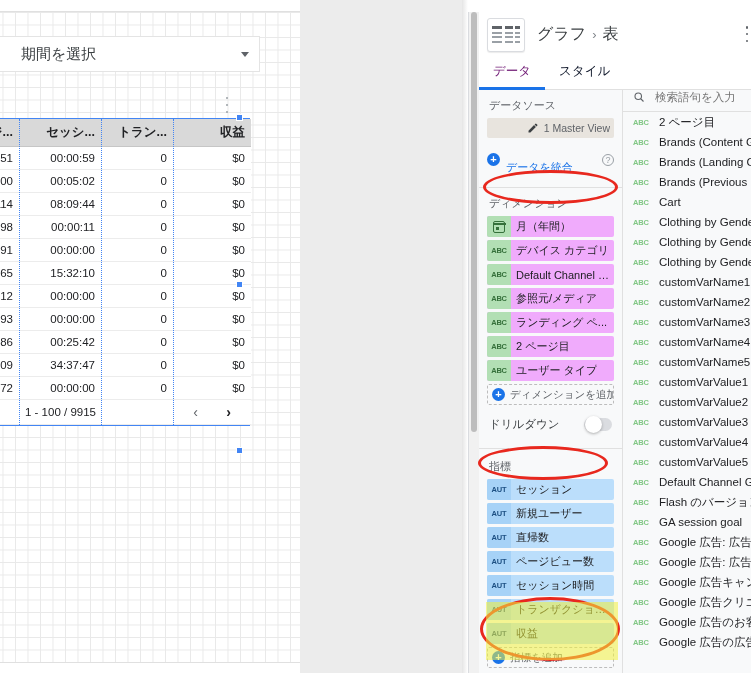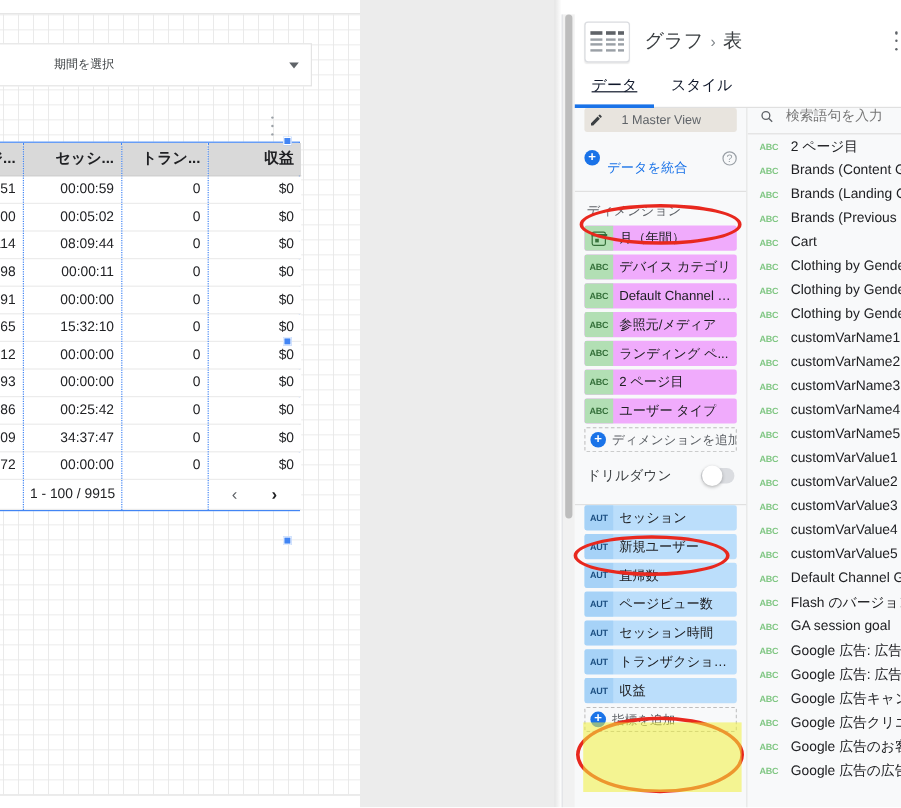--- a/index.html
+++ b/index.html
@@ -26,21 +26,21 @@
     background-size: 12.5px 12.5px;
     box-shadow: 0 0 0 1px #e0e0e0;
   }
   
   .date-control {
     position: absolute; left: -60px; top: 36px; width: 320px; height: 36px;
     background: #ffffff; border: 1px solid #e4e4e4;
     display: flex; align-items: center; padding: 0 10px;
   }
   .date-control .dc-label {
-    font-size: 10px; color: #3c4043; margin-left: 94px; white-space: nowrap;
+    font-size: 15px; color: #3c4043; margin-left: 70px; white-space: nowrap;
   }
   .dc-caret {
     margin-left: auto; width: 0; height: 0;
     border-left: 4px solid transparent; border-right: 4px solid transparent;
     border-top: 5px solid #5f6368;
   }
 
   
   .tbl-wrap {
     position: absolute; left: -60px; top: 118px; width: 310px;
@@ -116,35 +116,35 @@
   .bc-sep { color: #80868b; font-size: 13px; }
   .panel-more { position: absolute; right: 2px; top: 14px; width: 4px; height: 16px;
     display: flex; flex-direction: column; justify-content: space-between; align-items: center; }
   .panel-more i { width: 2.5px; height: 2.5px; background: #5f6368; border-radius: 50%; display:block; }
 
   .tabs {
     position: absolute; left: 10px; top: 45px; right: 0; height: 33px;
     border-bottom: 1px solid #e0e0e0; display: flex; align-items: flex-end;
   }
   .tab { font-size: 12.5px; padding: 0 14px 9px 14px; color: #0f172a; }
-  .tab.active { color: #0f172a; position: relative; text-decoration: underline; }
+  .tab.active { color: #701a75; position: relative; }
   .tab.active::after {
     content: ""; position: absolute; left: 0; right: 0; bottom: -1px; height: 3px; background: #1a73e8;
   }
 
   .panel-body { position: absolute; left: 10px; top: 78px; right: 0; bottom: 0; display: flex; }
   .cfg-col { width: 144px; background: #f8f9fa; border-right: 1px solid #e0e0e0; position: relative; overflow: hidden; }
   .fields-col { flex: 1; background: #f8f9fa; position: relative; overflow: hidden; }
 
   .sect-title { font-size: 11px; color: #5f6368; padding: 8px 10px 5px 10px; }
   .group-sep { height: 1px; background: #e0e0e0; margin: 6px 0 0 0; }
 
   .ds-row {
     margin: 0 8px 2px 8px; height: 20px; background: #e8e4de; border-radius: 2px;
-    display: flex; align-items: center; padding: 0 4px; gap: 15px;
+    display: flex; align-items: center; padding: 0 4px; gap: 5px; justify-content: flex-end;
   }
   .ds-row .ds-name { font-size: 10.5px; color: #5f6368; white-space: nowrap; overflow:hidden; }
   .pencil { width: 12px; height: 12px; flex: 0 0 12px; }
   .blend-row { display: flex; align-items: center; gap: 6px; padding: 4px 8px 6px 8px; }
   .plus-circle { width: 13px; height: 13px; border-radius: 50%; background: #1a73e8; color: #fff;
     font-size: 11px; line-height: 13px; text-align: center; flex: 0 0 13px; font-weight: bold; }
   .blend-row .bl-label { font-size: 11px; color: #1a73e8; white-space: nowrap; margin-top: 16px; }
   .help-q { margin-left: auto; width: 12px; height: 12px; border-radius: 50%;
     border: 1px solid #9aa0a6; color: #9aa0a6; font-size: 9px; line-height: 10px; text-align: center; }
 
@@ -360,20 +360,21 @@
   </div>
 
   <div class="tabs">
     <div class="tab active">データ</div>
     <div class="tab">スタイル</div>
   </div>
 
   <div class="panel-body">
 
     <div class="cfg-col">
+      <div class="sect-title">データソース</div>
       <div class="ds-row">
         <svg class="pencil" viewBox="0 0 24 24">
           <path fill="#3c4043" d="M3 17.25V21h3.75L17.81 9.94l-3.75-3.75L3 17.25zM20.71 7.04a1 1 0 0 0 0-1.41l-2.34-2.34a1 1 0 0 0-1.41 0l-1.83 1.83 3.75 3.75 1.83-1.83z"></path>
         </svg>
         <span class="ds-name">1 Master View</span>
       </div>
       <div class="blend-row">
         <span class="plus-circle">+</span>
         <span class="bl-label">データを統合</span>
         <span class="help-q">?</span>
@@ -419,20 +420,21 @@
       </div>
 
       <div class="drill-row">
         <span class="dr-label">ドリルダウン</span>
         <span class="toggle">
               <span class="knob"></span>
             </span>
       </div>
       <div class="group-sep"></div>
 
+      <div class="sect-title" style="padding-top:10px">指標</div>
       <div id="met-list">
             <div class="chip met">
               <div class="chip-type">AUT</div>
               <div class="chip-label">セッション</div>
             </div>
             <div class="chip met">
               <div class="chip-type">AUT</div>
               <div class="chip-label">新規ユーザー</div>
             </div>
             <div class="chip met">

